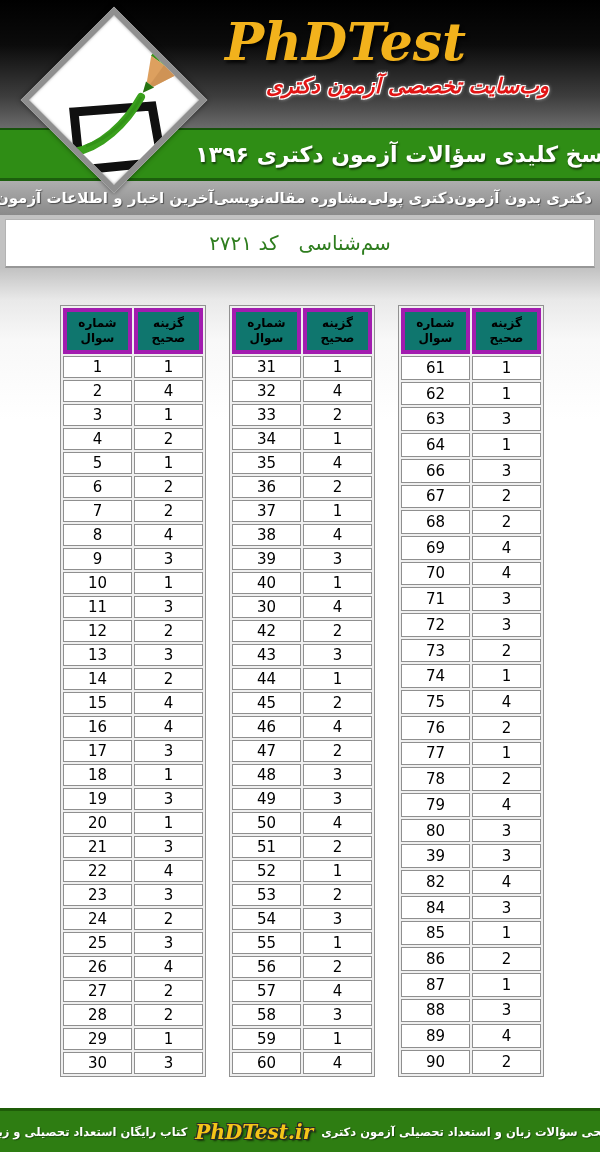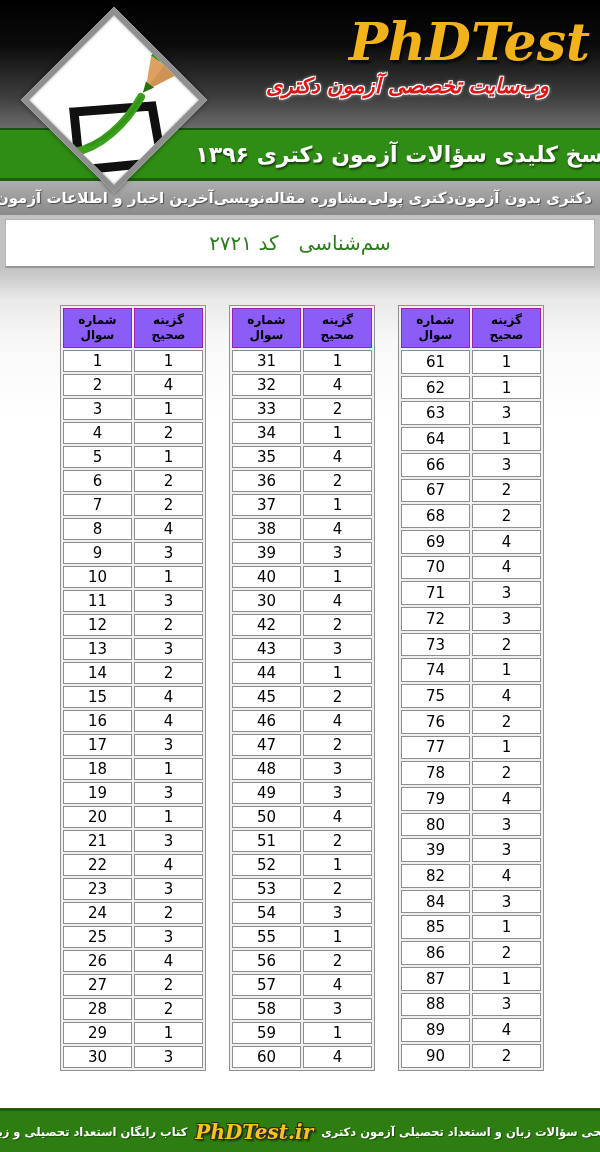--- a/index.html
+++ b/index.html
@@ -4,21 +4,21 @@
 <style>
   * { margin:0; padding:0; box-sizing:border-box; }
   html,body { width:600px; }
   body { font-family:"DejaVu Sans", sans-serif; background:#fff; }
   .page { position:relative; width:600px; height:1152px; overflow:hidden;
           background:linear-gradient(180deg,#c2c2c2 268px,#e9e9e9 300px,#f8f8f8 340px,#ffffff 420px,#ffffff 100%); }
 
   
   .header-top { position:absolute; top:0; left:0; width:600px; height:128px;
                 background:linear-gradient(180deg,#000 0%,#0b0b0b 35%,#3d3d3d 75%,#6b6b6b 100%); }
-  .site-title { margin:12px 10px 0 225px; text-align:right;
+  .site-title { margin:12px 10px 0 225px; text-align:left;
                 font-family:"DejaVu Serif", serif; font-style:italic; font-weight:bold;
                 font-size:52px; line-height:60px; color:#f2b21c;
                 text-shadow:2px 3px 3px rgba(0,0,0,.75); }
   .site-subtitle { margin:2px 10px 0 225px; text-align:center; direction:rtl;
                    font-size:21px; font-weight:bold; color:#e11515;
                    text-shadow:-1px -1px 0 #fff,1px -1px 0 #fff,-1px 1px 0 #fff,1px 1px 0 #fff,0 0 4px #fff;font-style:italic; }
   .green-banner { position:absolute; top:128px; left:0; width:600px; height:53px;
                   background:#2f8d15; border-top:2px solid #17530b; border-bottom:3px solid #1c5f0d;
                   display:flex; align-items:center; justify-content:center; padding-left:215px; }
   .banner-title { direction:rtl; font-size:22px; font-weight:bold; color:#fff;
@@ -43,21 +43,21 @@
   
   .title-box { position:absolute; top:219px; left:5px; width:590px; height:49px;
                background:#fff; border:1px solid #b3b3b3; border-bottom:2px solid #979797;
                display:flex; direction:rtl; align-items:center; justify-content:center; gap:20px; }
   .title-box span { font-size:20px; font-weight:normal; color:#2e7d1e; }
 
   
   .tables { position:absolute; top:305px; left:60px; display:flex; gap:23px; }
   table.key { width:146px; border:1px solid #919191; border-spacing:2px; border-collapse:separate;
               background:#efefef; table-layout:fixed; }
-  table.key th { background:#8b5cf6; border:1px solid #a21caf; font-size:12px; font-weight:bold;
+  table.key th { background:#0f766e; border:4px solid #a21caf; font-size:12px; font-weight:bold;
                  line-height:15px; padding:4px 2px; color:#000; text-align:center; }
   table.key td { background:#fff; border:1px solid #8f8f8f; height:20px; line-height:20px;
                  font-size:15px; color:#000; text-align:center; padding:0; }
 
   
   .footer { position:absolute; bottom:0; left:0; width:600px; height:44px;
             background:#2e7d12; border-top:3px solid #1e5c08;
             display:flex; direction:rtl; align-items:center; justify-content:center; gap:8px;
             padding:0 4px; }
   .footer-text { color:#fff; font-size:11.5px; font-weight:bold; white-space:nowrap;

